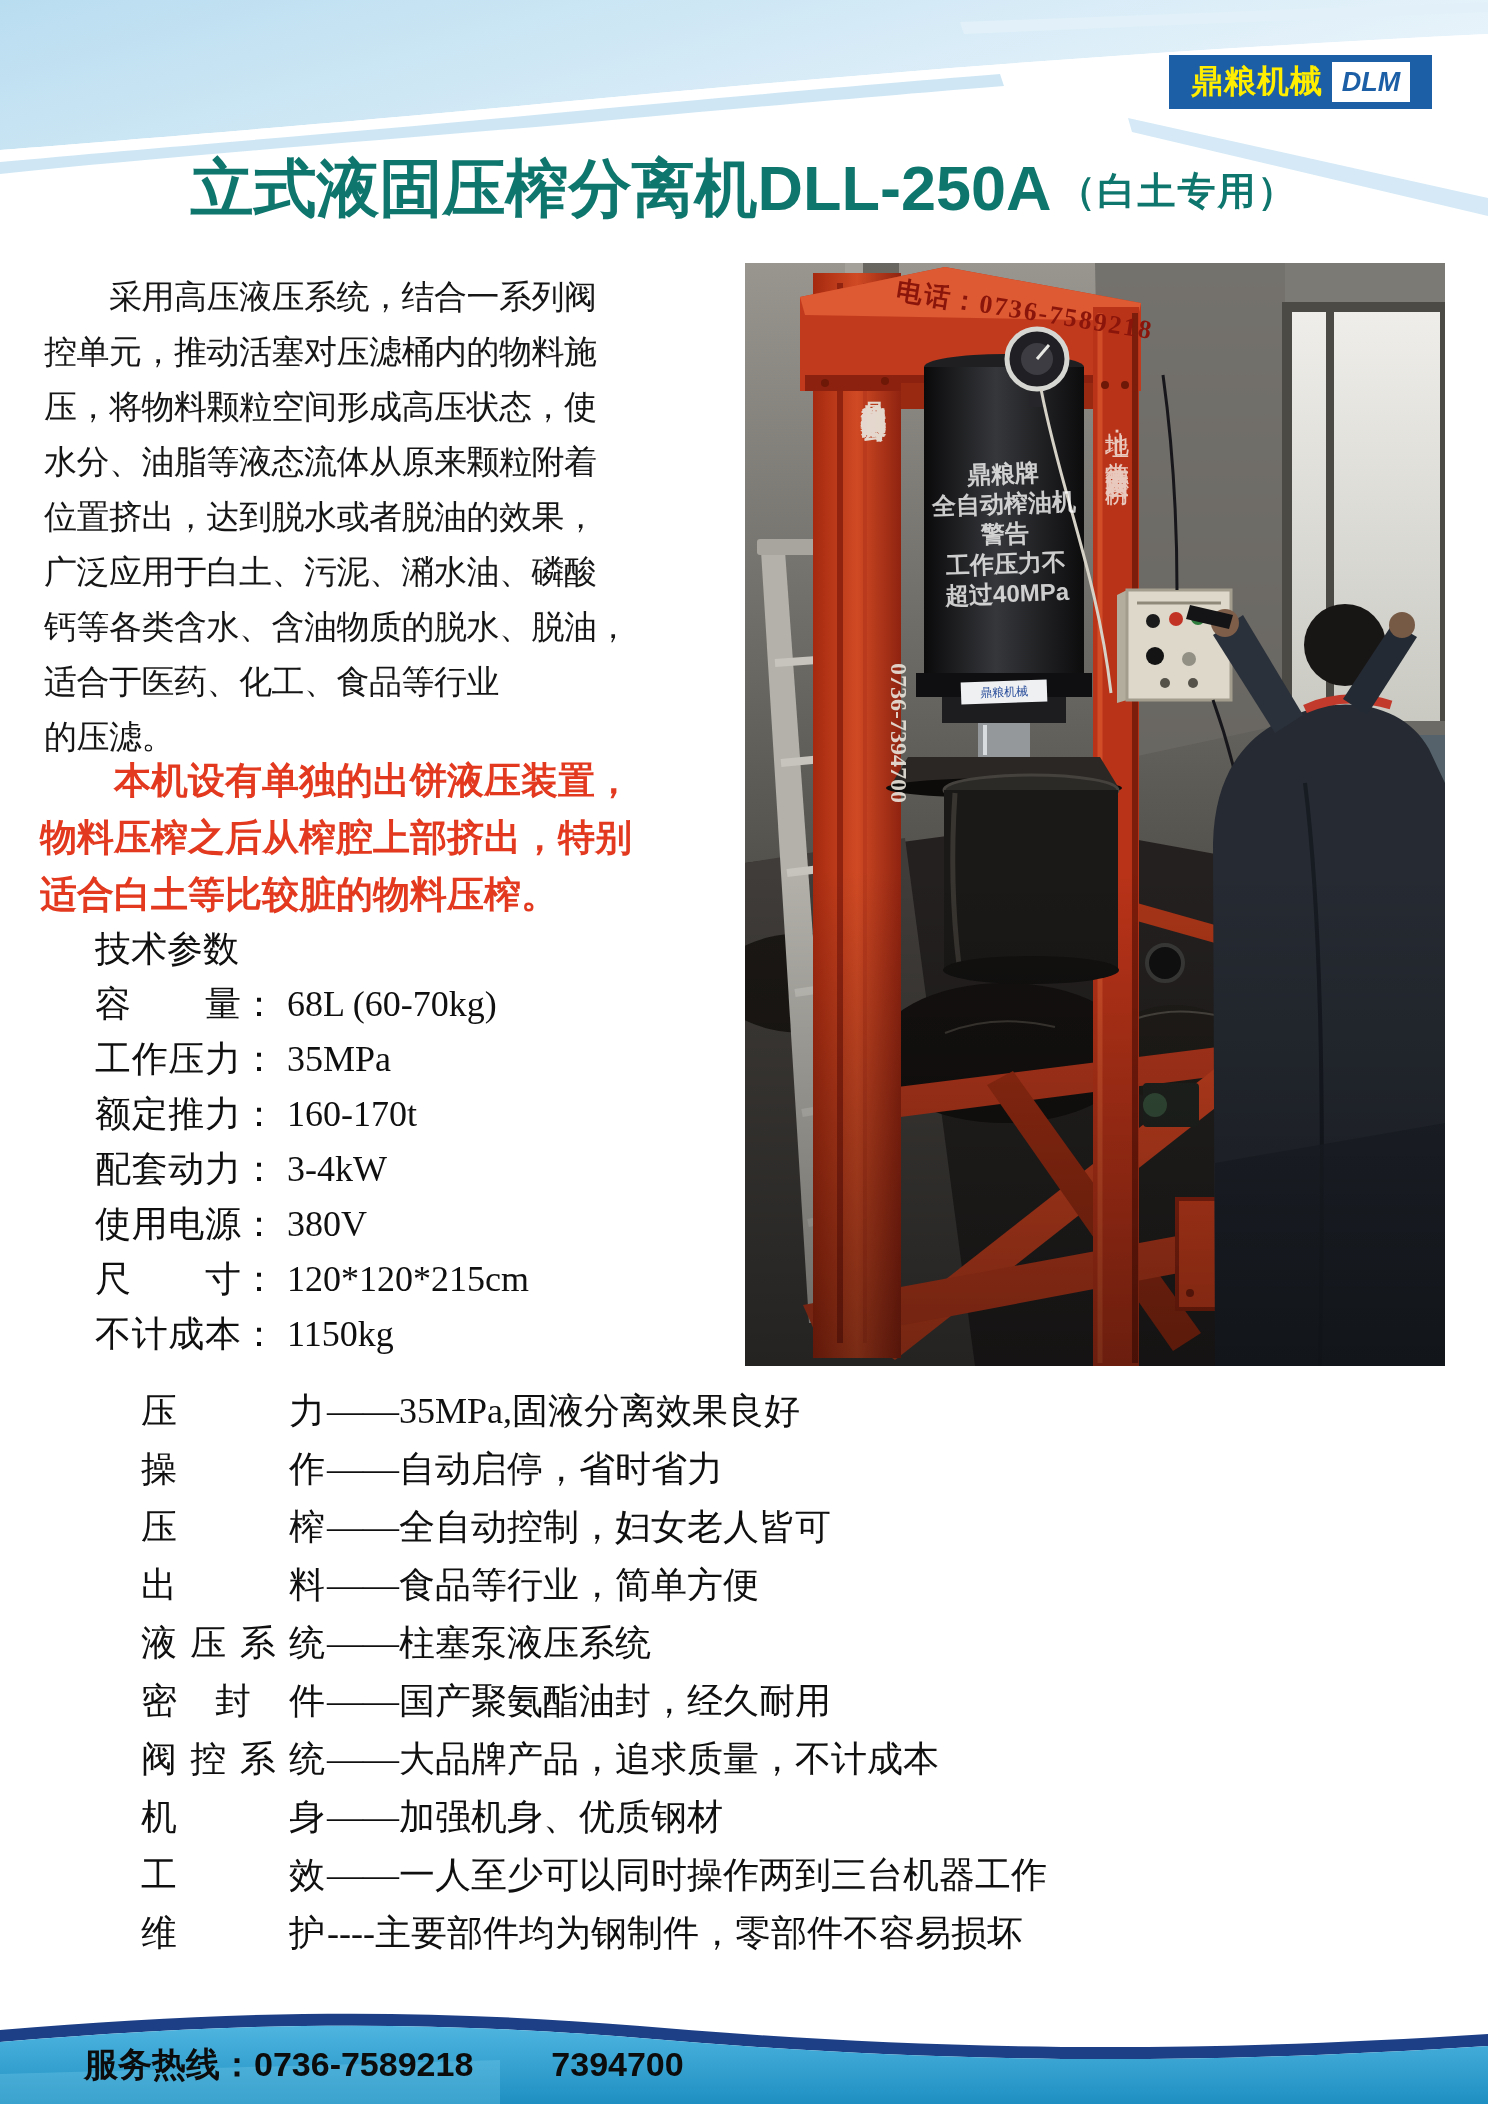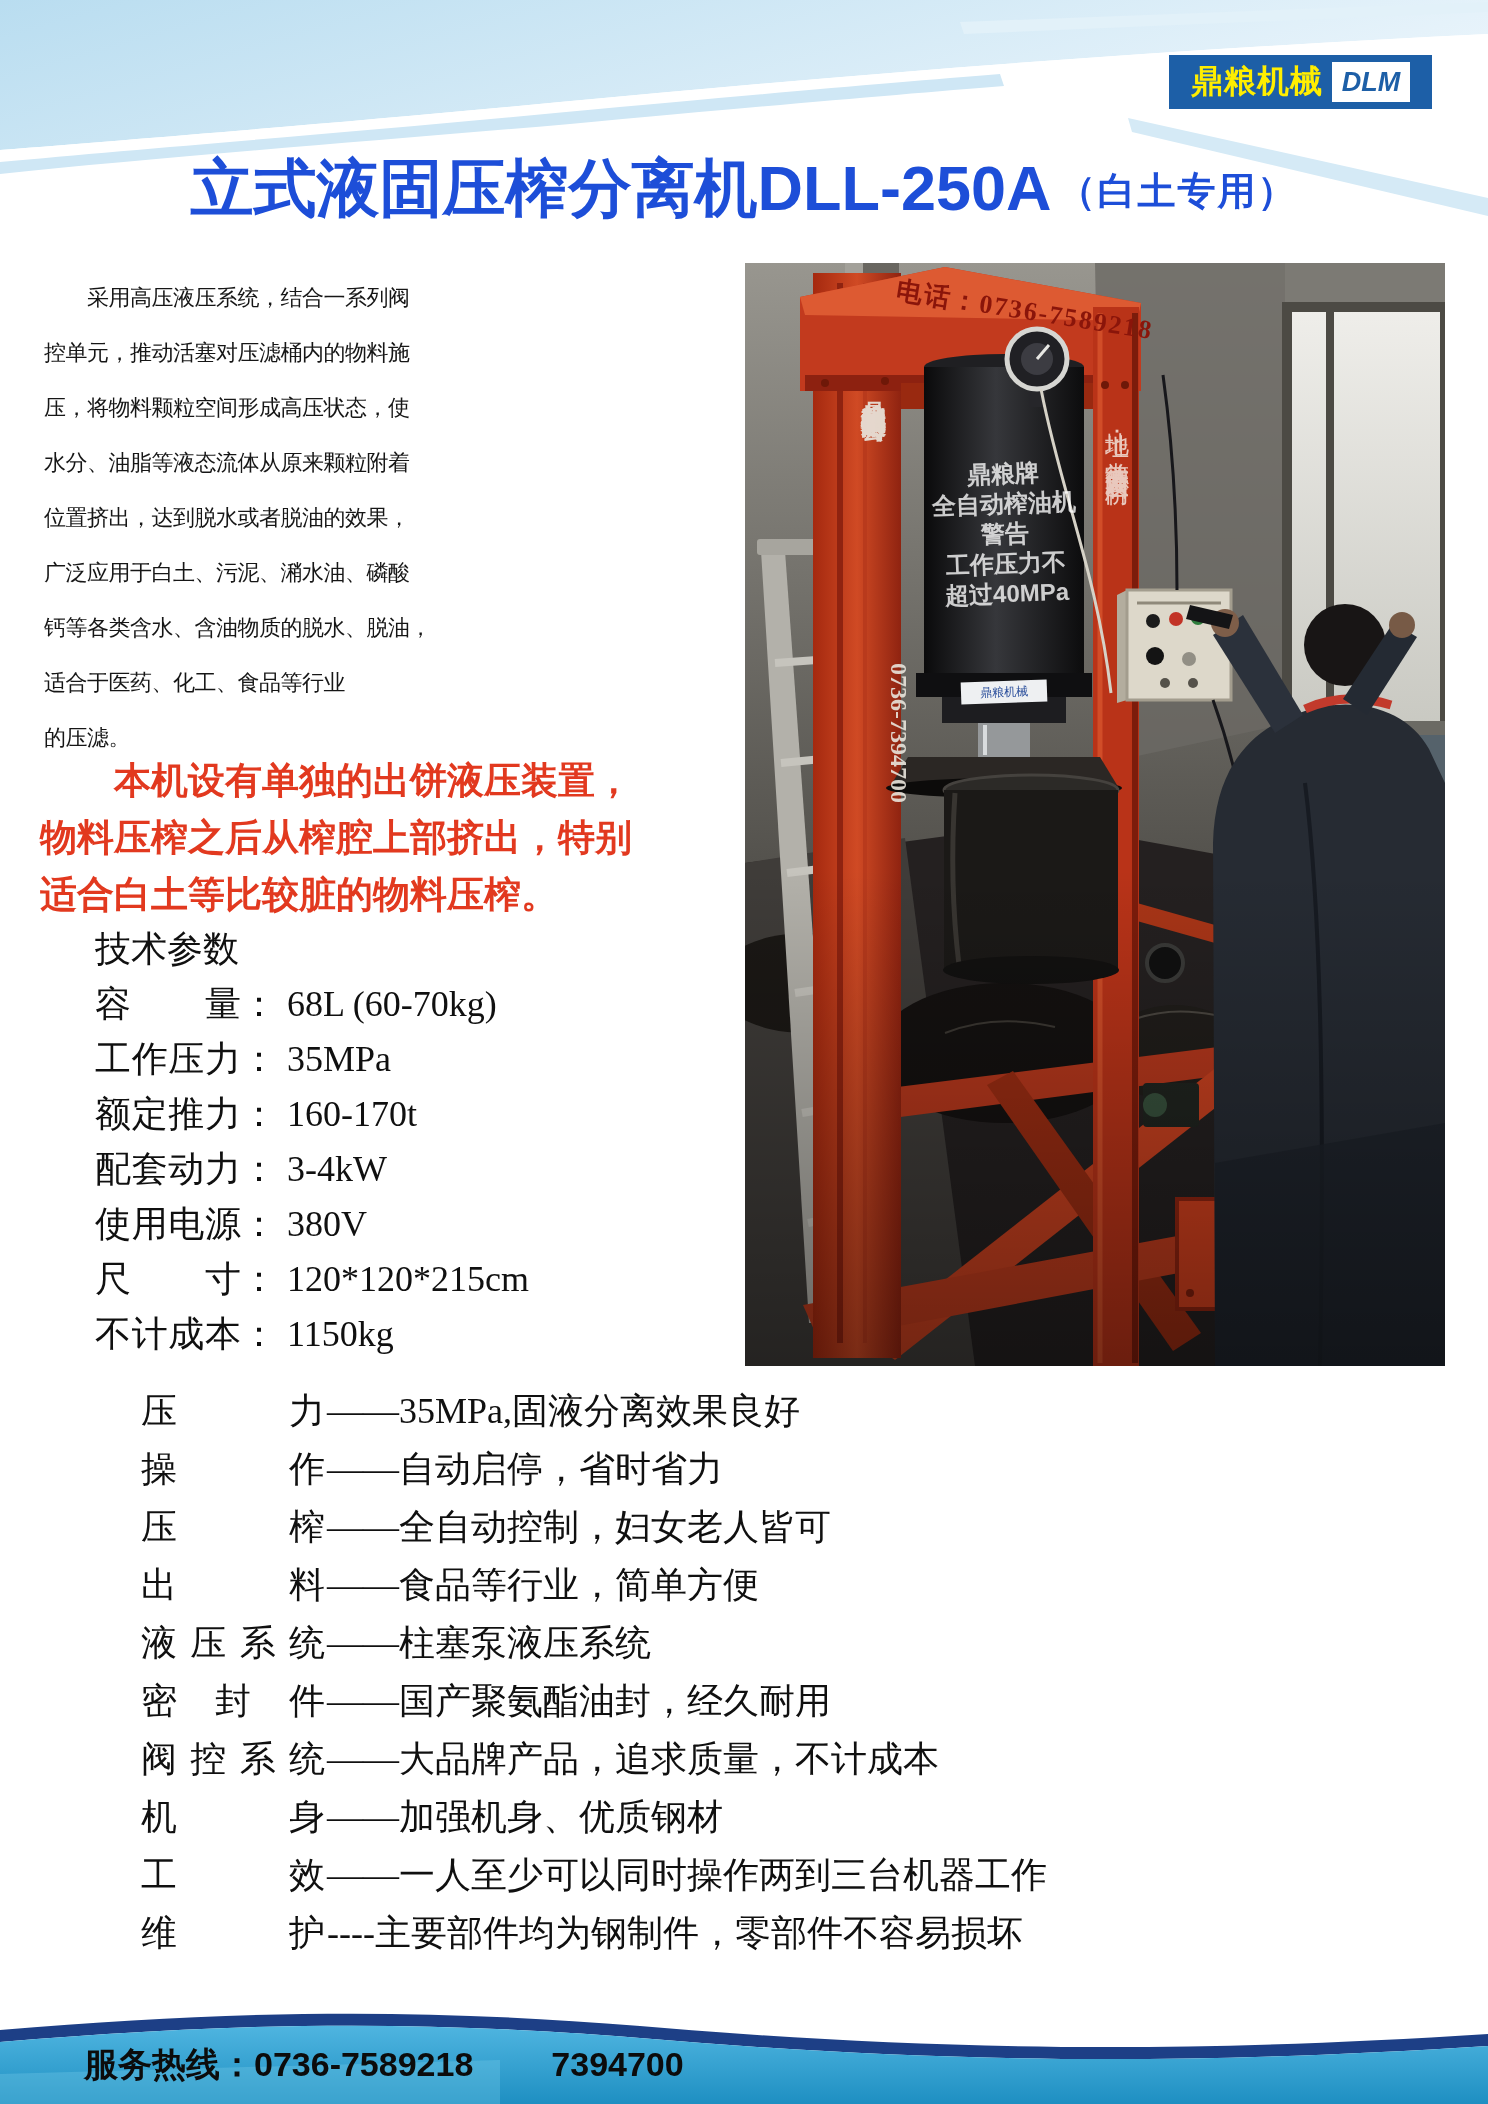--- a/index.html
+++ b/index.html
@@ -12,27 +12,27 @@
   
   .logo{position:absolute;left:1169px;top:55px;width:263px;height:54px;background:#1d5fa7;
         display:flex;align-items:center;justify-content:center;gap:9px;z-index:5;}
   .logo-name{color:#ffee00;font-weight:bold;font-size:32px;letter-spacing:1px;
              font-family:"Liberation Sans","DejaVu Sans",sans-serif;}
   .logo-abbr{background:#ffffff;width:78px;height:40px;display:flex;align-items:center;justify-content:center;}
   .logo-abbr span{color:#1d5fa7;font-weight:bold;font-style:italic;font-size:27px;
              font-family:"Liberation Sans","DejaVu Sans",sans-serif;}
 
   
-  .title{position:absolute;left:0;top:146px;width:1488px;text-align:center;color:#1d4ed8;z-index:4;white-space:nowrap;}
+  .title{position:absolute;left:0;top:146px;width:1488px;text-align:center;color:#0f766e;z-index:4;white-space:nowrap;}
   .title-main{font-size:63px;font-weight:900;font-family:"Liberation Sans","DejaVu Sans",sans-serif;letter-spacing:0px;}
   .title-suffix{font-size:38px;font-weight:900;font-family:"Liberation Sans","DejaVu Sans",sans-serif;
                 position:relative;top:-6px;margin-left:6px;letter-spacing:2px;}
 
   
-  .intro{position:absolute;left:44px;top:270px;width:575px;font-size:22px;line-height:55px;
+  .intro{position:absolute;left:44px;top:270px;width:575px;font-size:33px;line-height:55px;
          color:#161616;letter-spacing:-0.5px;}
   .intro-line{white-space:nowrap;}
 
   
   .highlight{position:absolute;left:40px;top:752px;width:580px;font-size:37px;line-height:57px;
              font-weight:bold;color:#e2391f;font-family:"Liberation Sans","DejaVu Sans",sans-serif;}
   .hl-line{white-space:nowrap;}
 
   
   .specs{position:absolute;left:95px;top:922px;font-size:36px;line-height:55px;color:#101010;}

